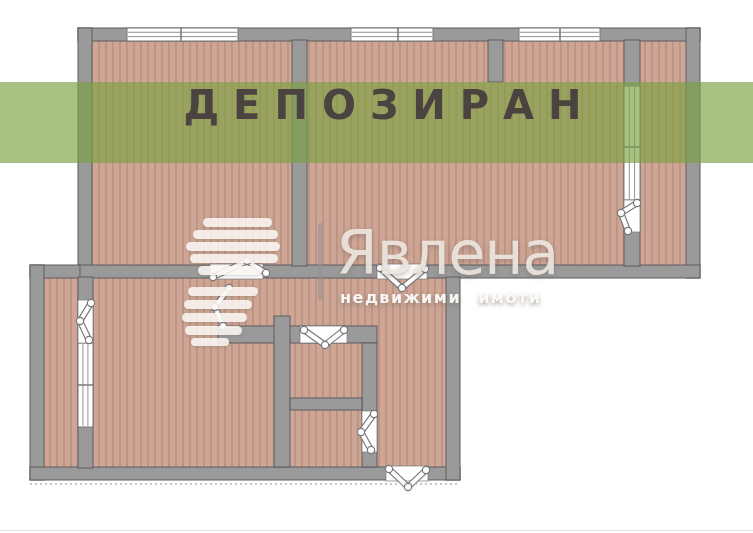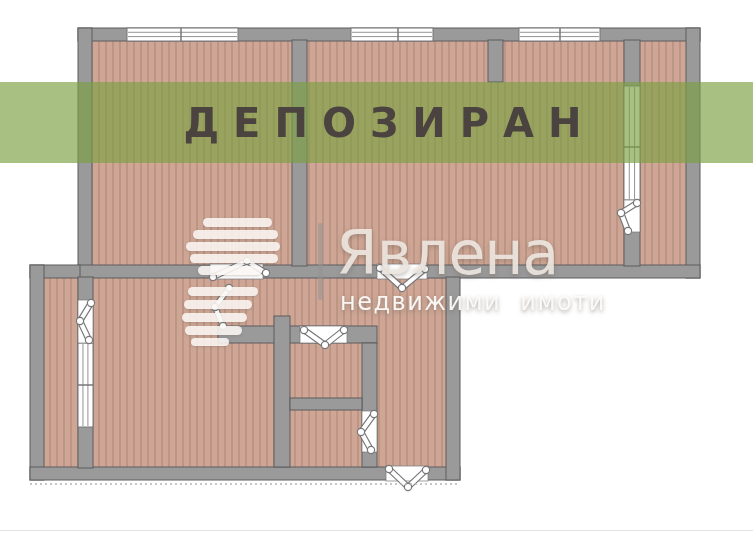--- a/index.html
+++ b/index.html
@@ -5,21 +5,21 @@
   html,body{margin:0;padding:0;background:#fff;}
   .stage{
     position:relative;width:753px;height:533px;background:#ffffff;
     overflow:hidden;font-family:"DejaVu Sans","Liberation Sans",sans-serif;
   }
   .stage svg{position:absolute;left:0;top:0;}
   
   .banner{
     position:absolute;left:0;right:0;top:82px;height:81px;
     background:var(--banner-bg,rgba(124,159,67,0.66));
-    display:flex;align-items:center;justify-content:center;
+    display:flex;align-items:flex-start;justify-content:center;
     padding-left:26px;box-sizing:border-box;
   }
   .banner span{
     font-weight:bold;font-size:40px;letter-spacing:14px;
     color:var(--banner-text,#4b433f);white-space:nowrap;
   }
   
   .watermark{position:absolute;left:0;top:0;width:753px;height:533px;pointer-events:none;}
   .logo-bar{
     position:absolute;background:rgba(250,246,242,0.88);border-radius:4.5px;
@@ -30,21 +30,21 @@
     background:rgba(148,148,148,0.55);border-radius:2px;
   }
   .brand{
     position:absolute;left:336px;top:218px;
     font-size:60px;font-weight:normal;letter-spacing:-1px;
     color:var(--wm-text,rgba(238,232,225,0.9));
     text-shadow:0 2px 5px rgba(110,100,92,0.45);
   }
   .tagline{
     position:absolute;left:340px;top:288px;
-    font-size:24px;font-weight:normal;letter-spacing:1.5px;word-spacing:10px;
+    font-size:16px;font-weight:bold;letter-spacing:1.5px;word-spacing:10px;
     color:var(--wm-tagline,rgba(253,251,249,0.95));
     text-shadow:0 2px 4px rgba(120,112,104,0.6);
   }
   .page-edge{position:absolute;left:0;right:0;top:530px;height:1px;background:#e3e3e3;}
 </style>
 </head>
 <body>
 
 <div class="stage">
 

